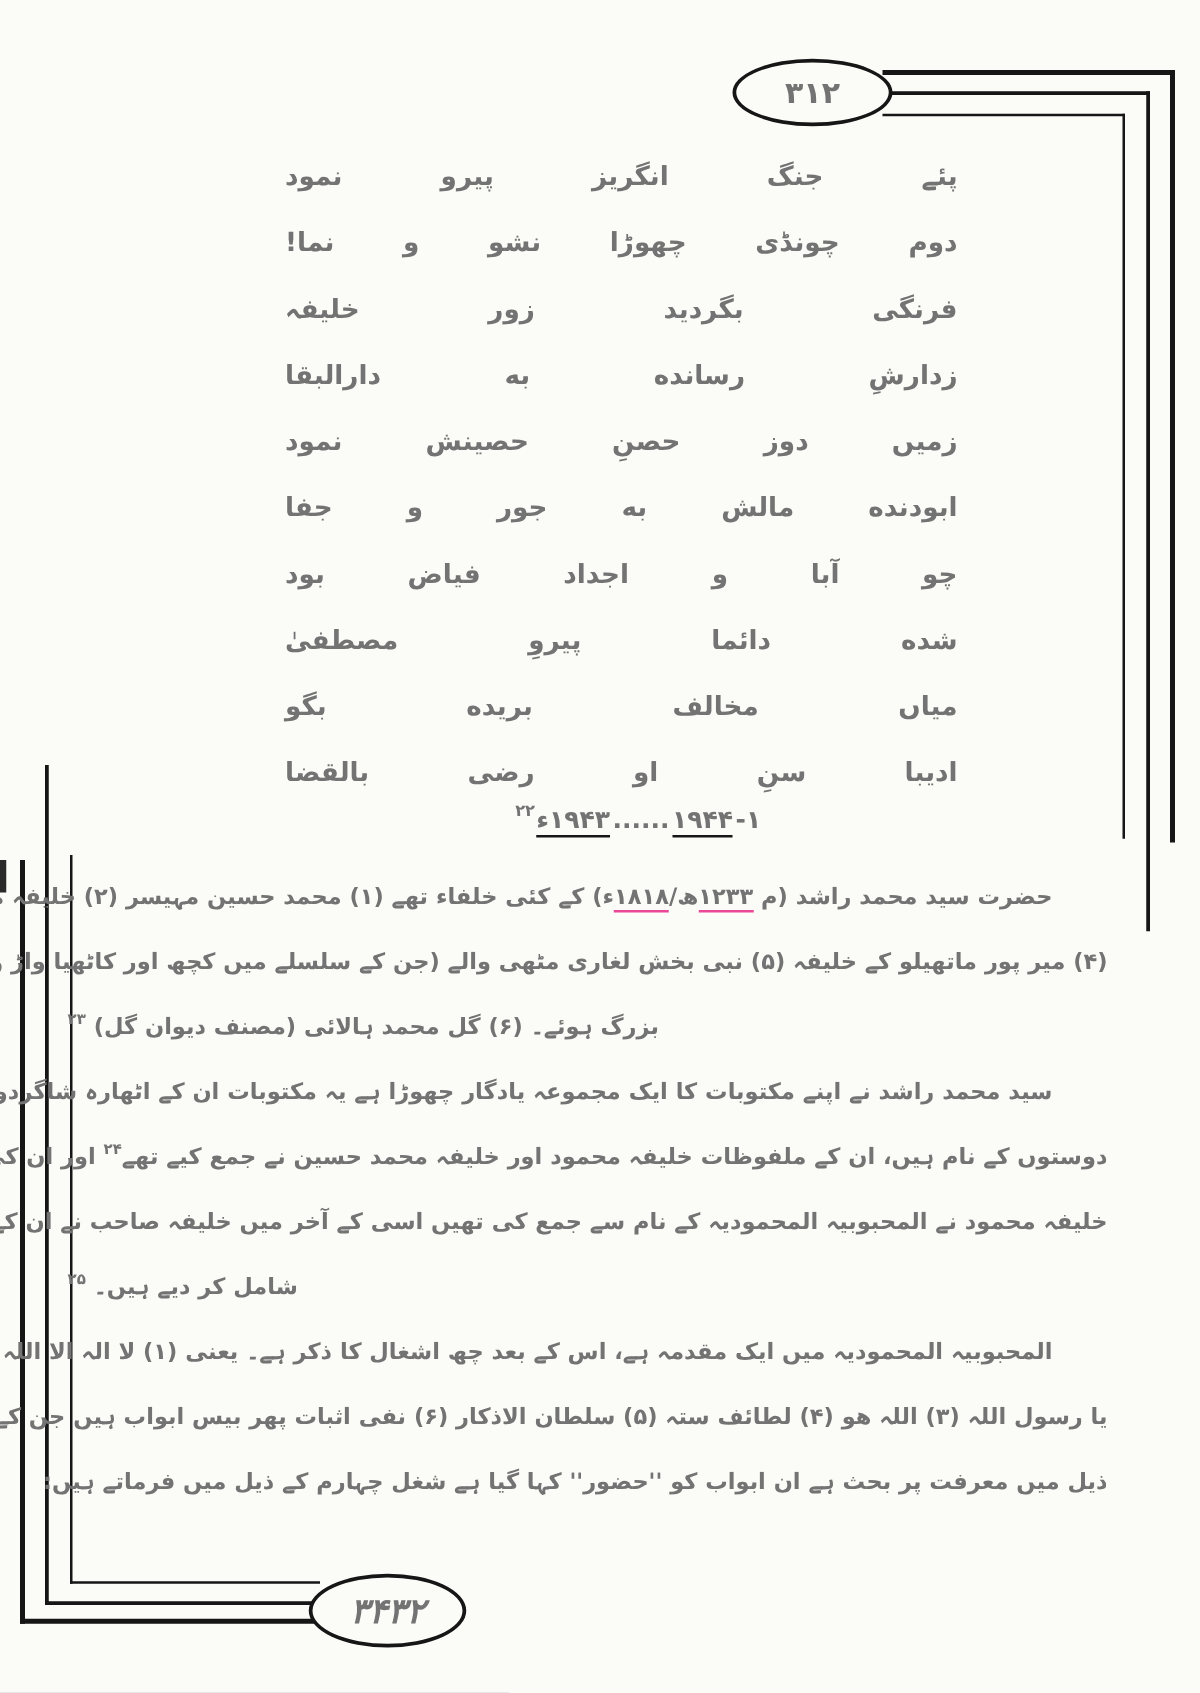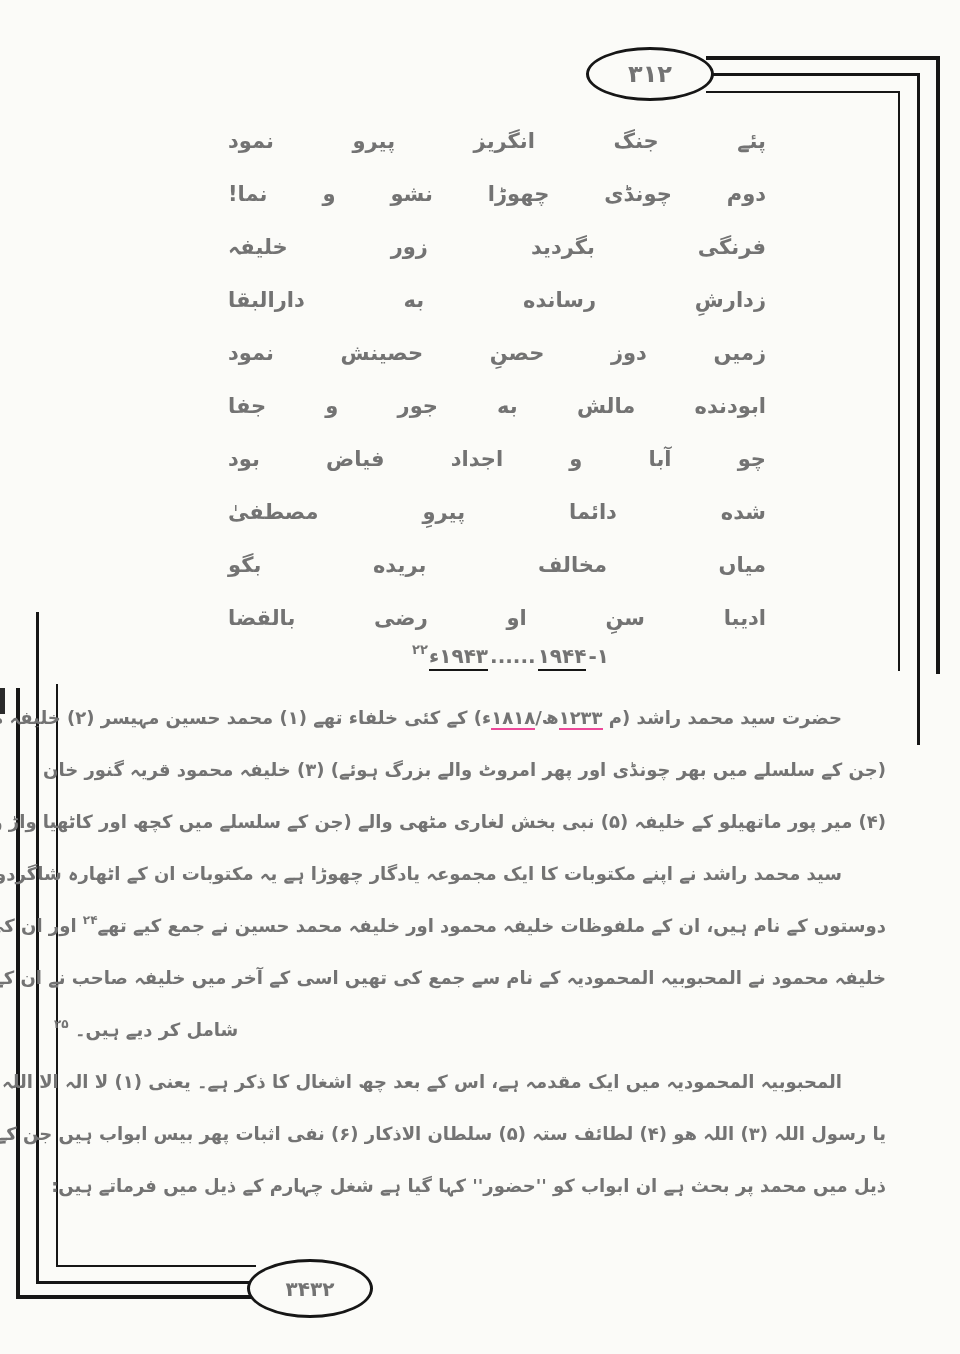--- a/index.html
+++ b/index.html
@@ -7,21 +7,21 @@
     position:relative;width:960px;height:1354px;background:#fbfbf8;
     font-family:"DejaVu Sans",sans-serif;color:#737373;overflow:hidden;
   }
   .bline{position:absolute;background:#161616;}
   .oval{
     position:absolute;border:3px solid #161616;border-radius:50%;
     background:#fbfbf8;display:flex;align-items:center;justify-content:center;
     font-weight:bold;z-index:3;
   }
   .oval-top{left:586px;top:47px;width:122px;height:48px;font-size:24px;}
-  .oval-bottom{left:247px;top:1259px;width:120px;height:53px;font-size:20px;}
+  .oval-bottom{left:247px;top:1259px;width:120px;height:53px;font-size:28px;font-style:italic;}
   .poem{position:absolute;left:228px;top:114px;width:538px;}
   .poem-row{
     display:flex;justify-content:space-between;direction:rtl;
     height:53px;align-items:center;font-size:21px;font-weight:bold;
   }
   .dateline{
     position:absolute;left:300px;top:642px;width:310px;direction:rtl;
     text-align:right;font-weight:bold;font-size:20px;
   }
   .dateline .seg{display:inline-block;margin:0 1px;}
@@ -135,24 +135,24 @@
         <span class="poem-word">او</span>
         <span class="poem-word">رضی</span>
         <span class="poem-word">بالقضا</span>
       </div>
     </div>
 
   <div class="dateline"><span class="seg">۱-</span><span class="seg u">۱۹۴۴</span><span class="seg">......</span><span class="seg u">۱۹۴۳ء</span><sup>۲۲</sup></div>
 
   <div class="prose" id="prose">
       <div class="prose-line just indent"><span>حضرت سید محمد راشد (م </span><span class="u">۱۲۳۳</span><span>ھ/</span><span class="u">۱۸۱۸</span><span>ء) کے کئی خلفاء تھے (۱) محمد حسین مہیسر (۲) خلیفہ مسوئی</span></div>
-      <div class="prose-line just"><span>(جن کے سلسلے میں بھر چونڈی اور پھر امروٹ والے بزرگ ہوئے) (۳) خلیفہ محمود قریہ گنور خان</span></div>
       <div class="prose-line just"><span>(۴) میر پور ماتھیلو کے خلیفہ (۵) نبی بخش لغاری مٹھی والے (جن کے سلسلے میں کچھ اور کاٹھیا واڑ والے</span></div>
+      <div class="prose-line tail-left"><span>بزرگ ہوئے۔ (۶) گل محمد ہالائی (مصنف دیوان گل) </span><sup>۲۳</sup></div>
       <div class="prose-line just indent"><span>سید محمد راشد نے اپنے مکتوبات کا ایک مجموعہ یادگار چھوڑا ہے یہ مکتوبات ان کے اٹھارہ شاگردوں اور</span></div>
       <div class="prose-line just"><span>دوستوں کے نام ہیں، ان کے ملفوظات خلیفہ محمود اور خلیفہ محمد حسین نے جمع کیے تھے</span><sup>۲۴</sup><span> اور ان کی تعلیمات</span></div>
       <div class="prose-line just"><span>خلیفہ محمود نے المحبوبیہ المحمودیہ کے نام سے جمع کی تھیں اسی کے آخر میں خلیفہ صاحب نے ان کے حالات بھی</span></div>
       <div class="prose-line tail-left"><span>شامل کر دیے ہیں۔ </span><sup>۲۵</sup></div>
       <div class="prose-line just indent"><span>المحبوبیہ المحمودیہ میں ایک مقدمہ ہے، اس کے بعد چھ اشغال کا ذکر ہے۔ یعنی (۱) لا الہ الا اللہ (۲)</span></div>
       <div class="prose-line just"><span>یا رسول اللہ (۳) اللہ ھو (۴) لطائف ستہ (۵) سلطان الاذکار (۶) نفی اثبات پھر بیس ابواب ہیں جن کے</span></div>
-      <div class="prose-line just"><span>ذیل میں محمد پر بحث ہے ان ابواب کو ''حضور'' کہا گیا ہے شغل چہارم کے ذیل میں فرماتے ہیں:</span></div>
+      <div class="prose-line just"><span>ذیل میں معرفت پر بحث ہے ان ابواب کو ''حضور'' کہا گیا ہے شغل چہارم کے ذیل میں فرماتے ہیں:</span></div>
     </div>
 
 </div>
 
 </body></html>

